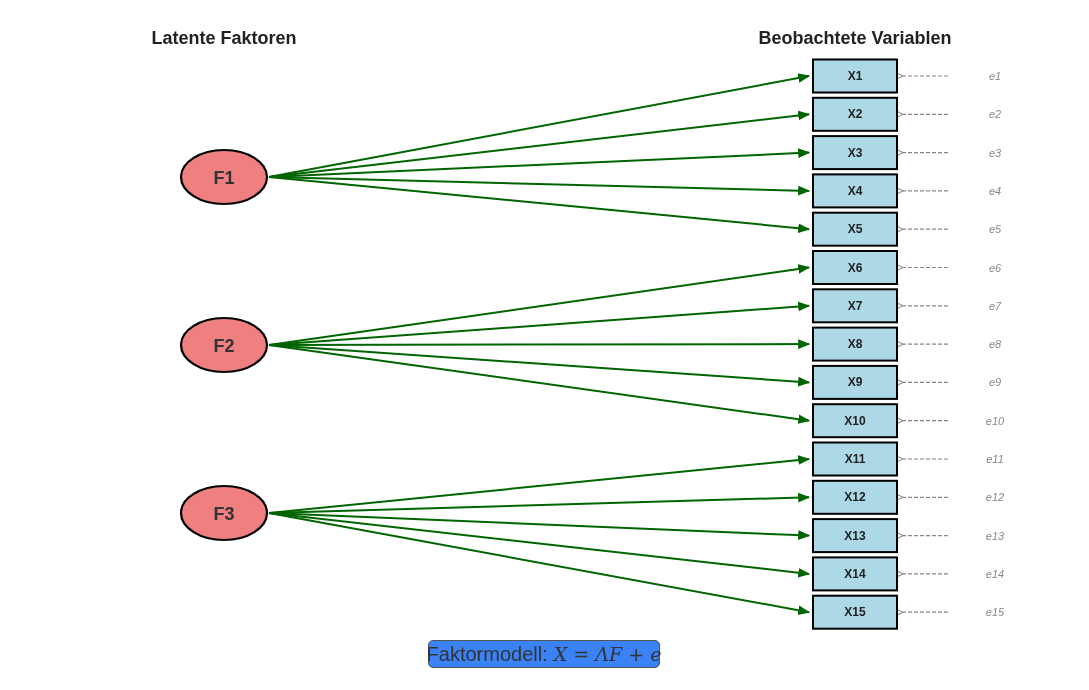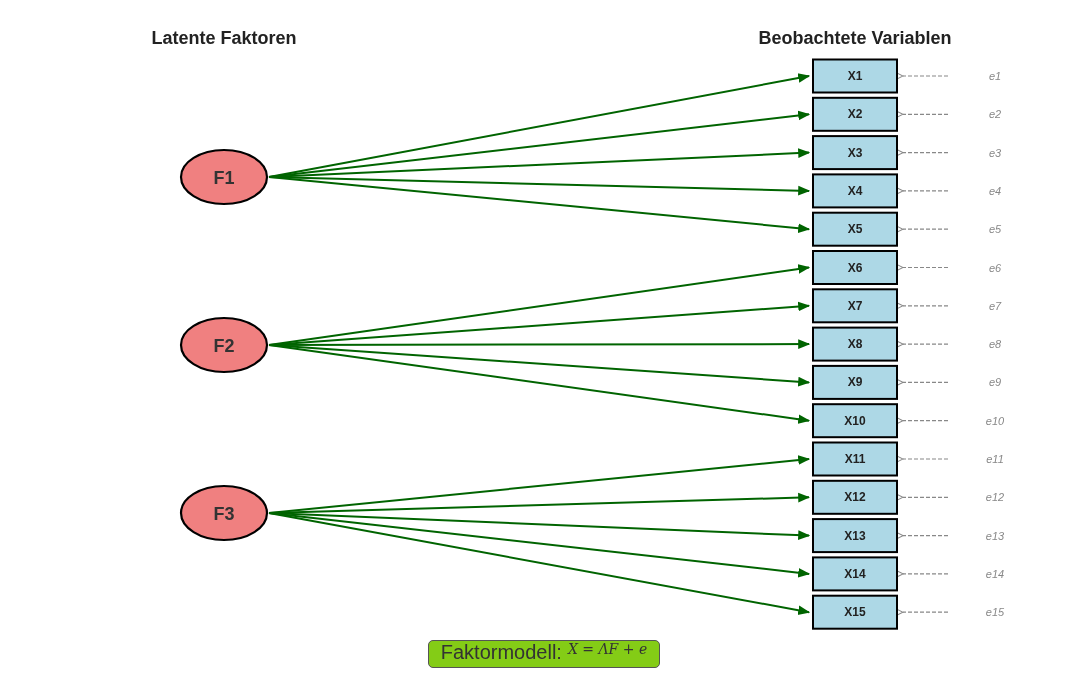--- a/index.html
+++ b/index.html
@@ -2,23 +2,23 @@
 <html><head>
 <meta charset="utf-8">
 <style>
   html,body{margin:0;padding:0;background:#ffffff;}
   body{width:1089px;height:690px;position:relative;overflow:hidden;font-family:"Liberation Sans",sans-serif;}
   #diagram{position:absolute;left:0;top:0;}
   .title{font-family:"Liberation Sans",sans-serif;font-weight:bold;font-size:18px;fill:#222;}
   .factor-label{font-family:"Liberation Sans",sans-serif;font-weight:bold;font-size:18px;fill:#333;}
   .var-label{font-family:"Liberation Sans",sans-serif;font-weight:bold;font-size:12px;fill:#222;}
   .err-label{font-family:"Liberation Sans",sans-serif;font-style:italic;font-size:11px;fill:#888;}
-  .formula-box{position:absolute;left:428px;top:640px;width:232px;height:28px;background:#84cc16;border:1.2px solid #555;border-radius:5px;box-sizing:border-box;
-    font-family:"Liberation Sans",sans-serif;font-size:20px;color:#333;display:flex;align-items:flex-start;justify-content:center;white-space:nowrap;}
-  .formula-box .math{font-family:"DejaVu Serif",serif;font-style:italic;margin-left:6px;font-size:14px;}
+  .formula-box{position:absolute;left:428px;top:640px;width:232px;height:28px;background:#3b82f6;border:1.2px solid #555;border-radius:5px;box-sizing:border-box;
+    font-family:"Liberation Sans",sans-serif;font-size:20px;color:#333;display:flex;align-items:center;justify-content:center;white-space:nowrap;}
+  .formula-box .math{font-family:"DejaVu Serif",serif;font-style:italic;margin-left:6px;font-size:19px;}
 </style>
 </head>
 <body>
 
 <svg id="diagram" width="1089" height="690">
   <defs>
     <marker id="arrow-green" viewBox="0 0 10 10" refX="9" refY="5" markerWidth="6" markerHeight="6" orient="auto">
       <path d="M0,1 L10,5 L0,9 z" fill="#006400"></path>
     </marker>
     <marker id="arrow-gray" viewBox="0 0 10 10" refX="1" refY="5" markerWidth="7" markerHeight="7" orient="auto-start-reverse">

